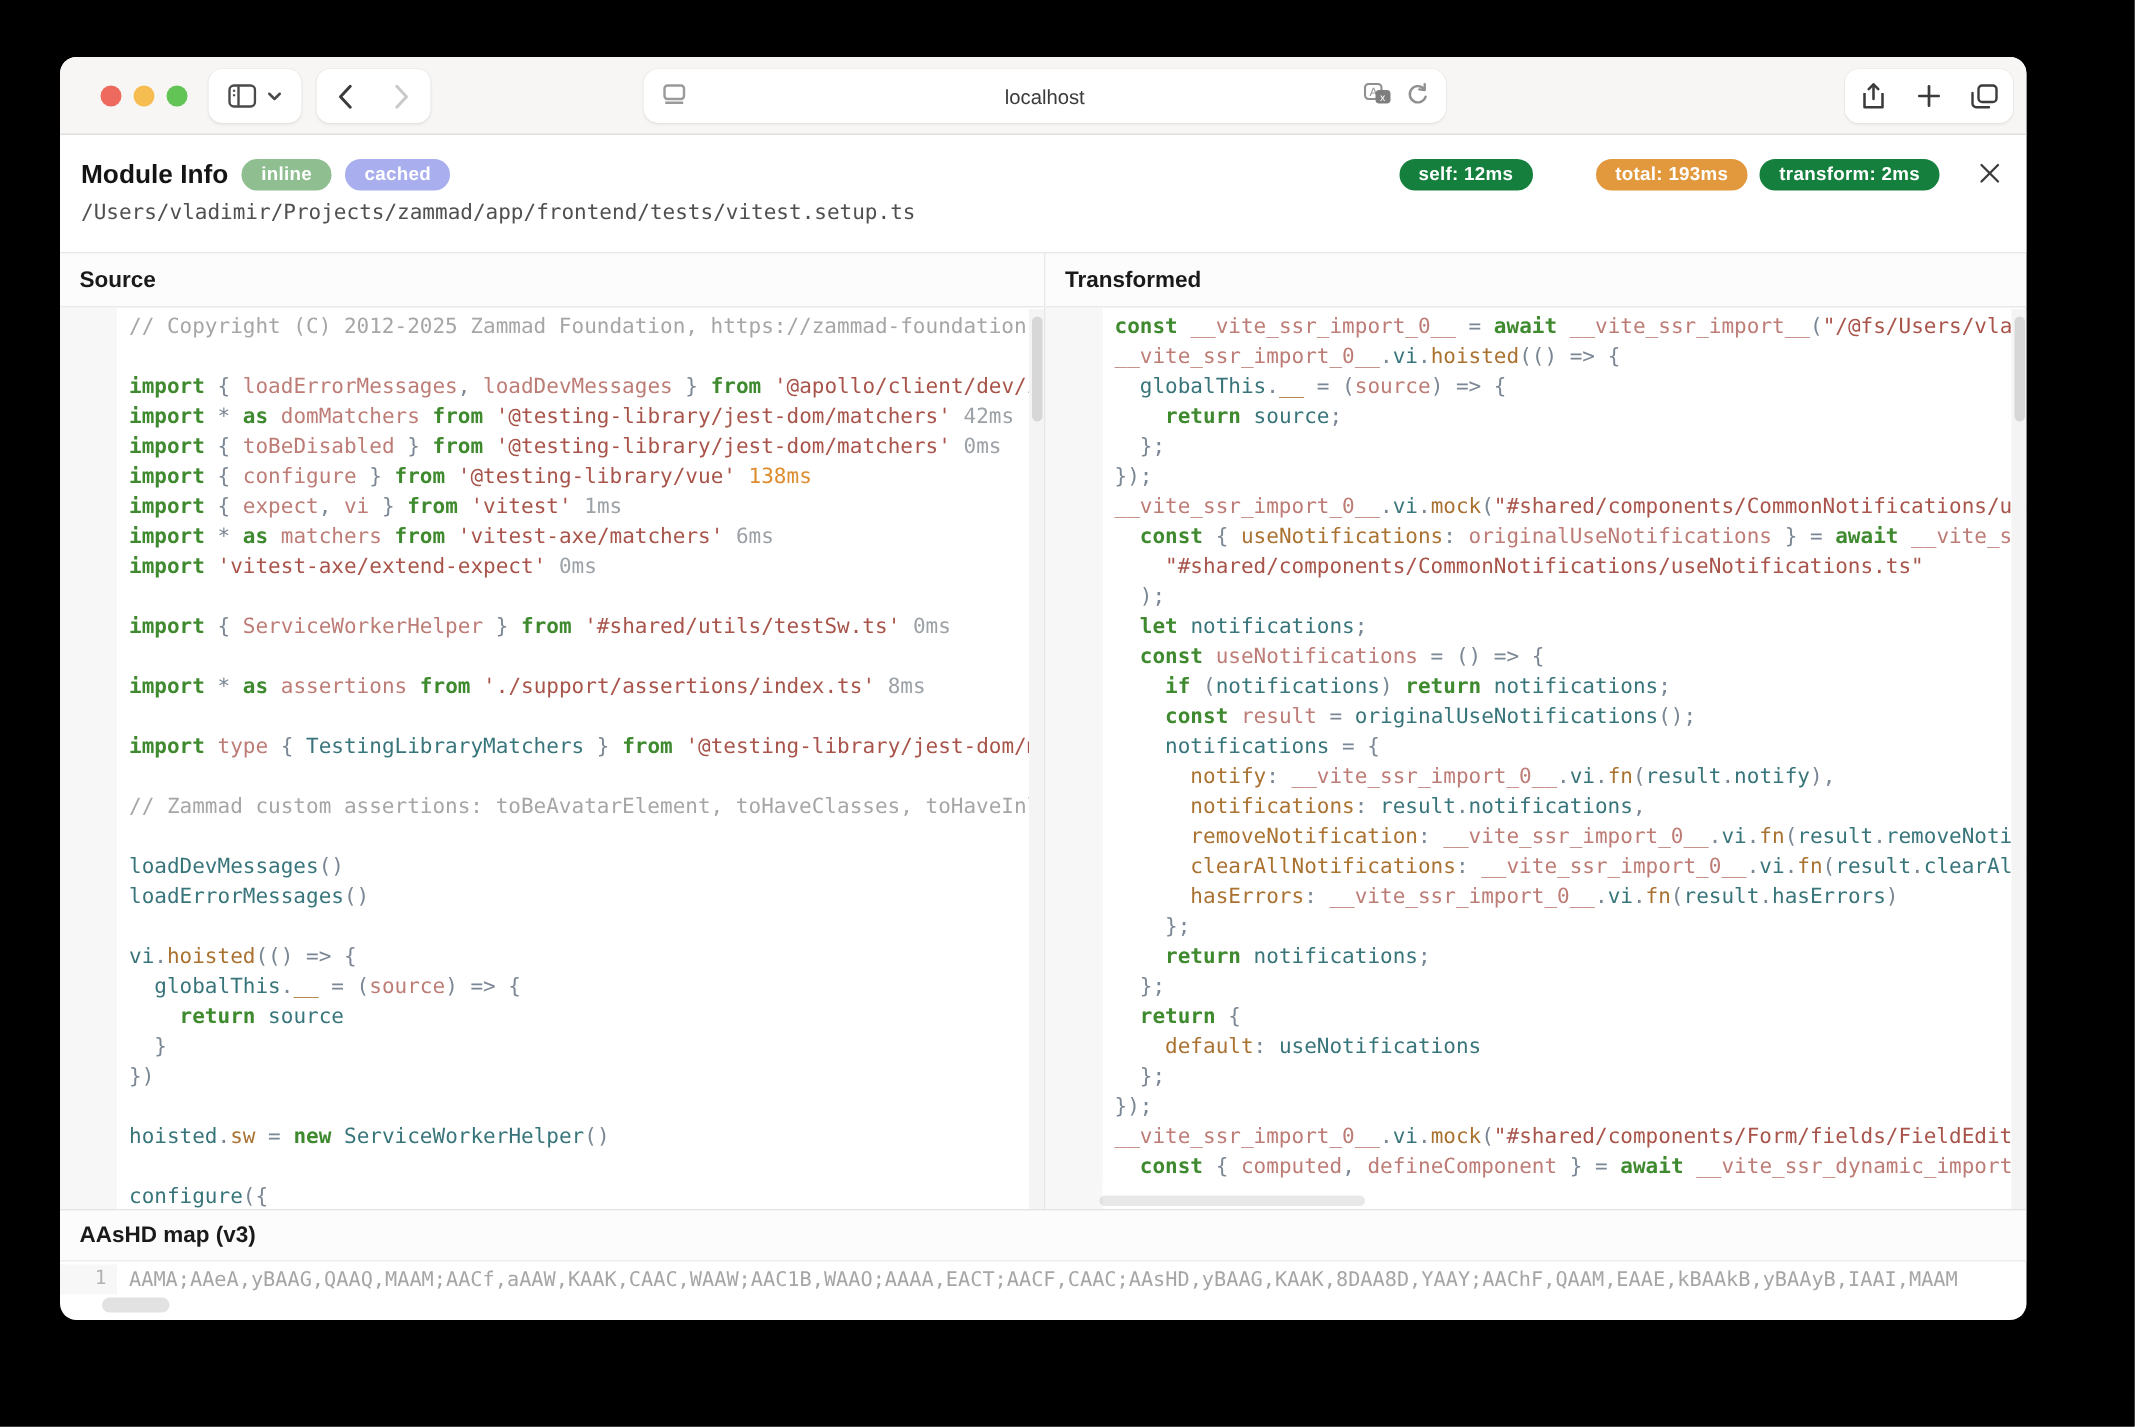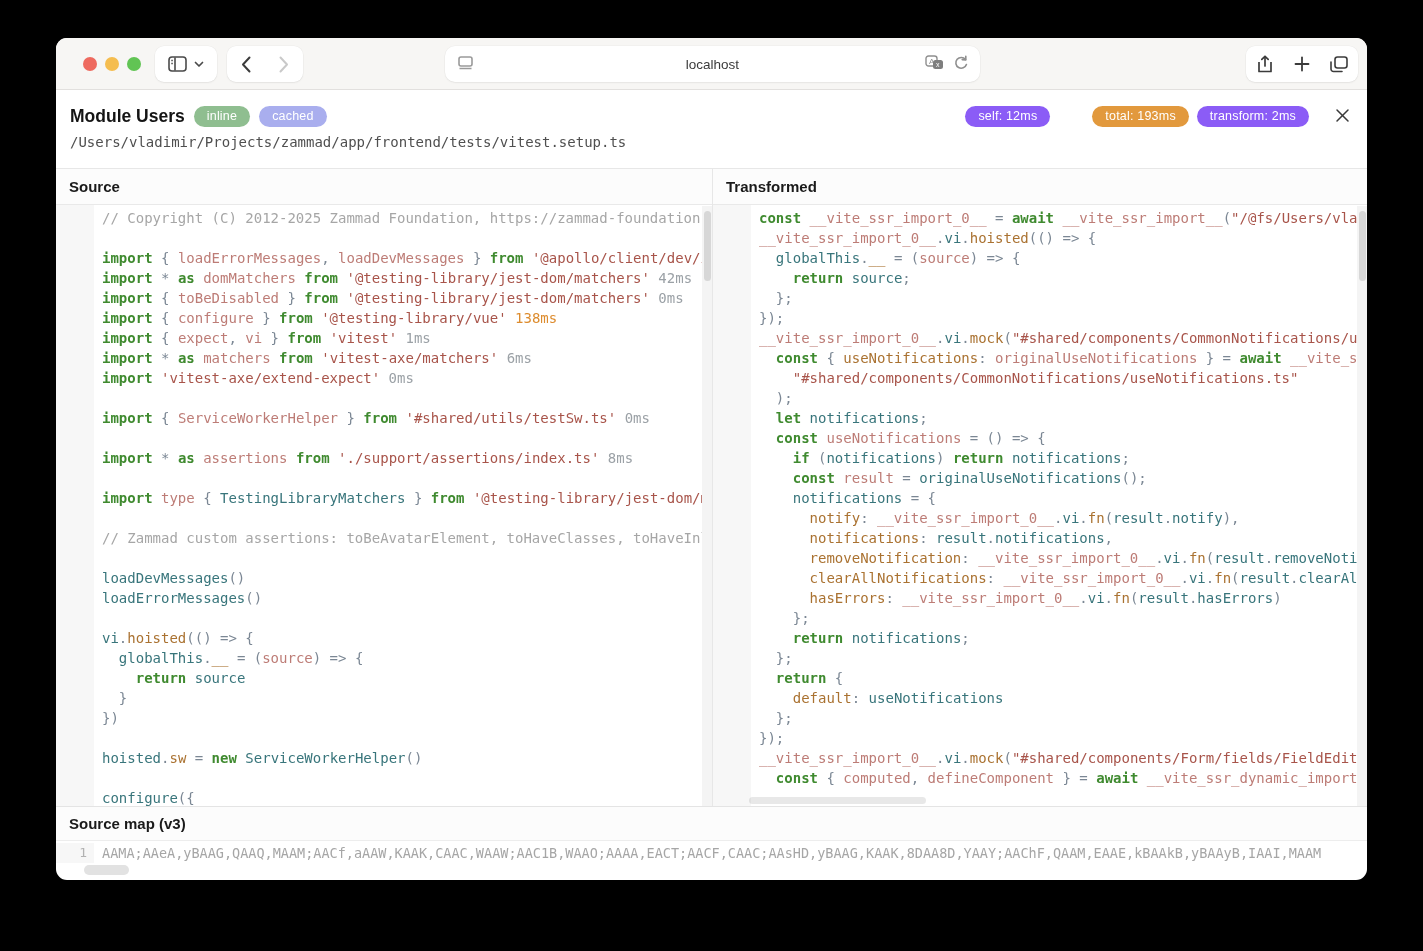--- a/index.html
+++ b/index.html
@@ -1,19 +1,19 @@
 <!DOCTYPE html>
 <html><head>
 <meta charset="utf-8">
 <style>
   * { margin:0; padding:0; box-sizing:border-box; }
   html,body { width:1423px; height:951px; background:#000; overflow:hidden;
     font-family:"Liberation Sans", sans-serif; }
 
-  .window { position:absolute; left:56px; top:38px; width:1311px; height:842px;
+  .window { position:absolute; left:40px; top:38px; width:1311px; height:842px;
     background:#fff; border-radius:11px; overflow:hidden;
     box-shadow:0 22px 70px rgba(0,0,0,.65); }
 
   
   .toolbar { position:relative; height:52px; background:#f7f6f4;
     border-bottom:1px solid #e2e0de; }
   .tl { position:absolute; top:19px; width:14px; height:14px; border-radius:50%; }
   .tl.red   { left:27px; background:#ee6a5f; }
   .tl.yel   { left:49px; background:#f5bd4f; }
   .tl.grn   { left:71px; background:#61c454; }
@@ -35,25 +35,25 @@
     font-size:13.5px; color:#3a3a3a; }
   .url-left { position:absolute; left:13px; top:10px; }
   .url-right { position:absolute; right:12px; top:9px; display:flex; gap:9px; align-items:center; }
 
   svg.ic { display:block; }
 
   
   .mod-header { position:relative; height:78px; background:#fff; }
   .mod-title-row { position:absolute; left:14px; top:16px; display:flex; align-items:center; gap:9px; }
   .mod-title { font-size:17.5px; font-weight:700; color:#141414; }
-  .badge { border-radius:999px; color:#fff; font-weight:400; font-size:12.5px;
+  .badge { border-radius:999px; color:#fff; font-weight:700; font-size:12.5px;
     padding:4px 13px; line-height:1; letter-spacing:.2px; }
   .badge-green  { background:#8fbe90; }
   .badge-purple { background:#a9aeee; }
-  .badge-gray   { background:#8b5cf6; }
+  .badge-gray   { background:#15803d; }
   .badge-orange { background:#e2993d;margin-left:34px; }
   .mod-path { position:absolute; left:14px; top:44px;
     font-family:"DejaVu Sans Mono", monospace; font-size:14px; color:#4f4f4f; }
   .mod-metrics { position:absolute; right:58px; top:16px; display:flex; gap:8px; }
   .mod-close { position:absolute; right:14px; top:14px; width:22px; height:22px;
     display:flex; align-items:center; justify-content:center; cursor:pointer; }
 
   
   .panels { position:relative; display:flex; height:638px; border-top:1px solid #e7e7e7; }
   .panel { position:relative; overflow:hidden; }
@@ -170,21 +170,21 @@
         <svg class="ic" width="18" height="17" viewBox="0 0 18 17">
           <rect x="5" y="1" width="12" height="11" rx="2.5" fill="none" stroke="#3b3b3b" stroke-width="1.6"></rect>
           <path d="M12 15.5 L3.5 15.5 A 2.5 2.5 0 0 1 1 13 L1 6" fill="none" stroke="#3b3b3b" stroke-width="1.6" stroke-linecap="round"></path>
         </svg>
       </div>
     </div>
   </div>
 
   <div class="mod-header">
     <div class="mod-title-row">
-      <span class="mod-title">Module Users</span>
+      <span class="mod-title">Module Info</span>
       <span class="badge badge-green">inline</span>
       <span class="badge badge-purple">cached</span>
     </div>
     <div class="mod-path">/Users/vladimir/Projects/zammad/app/frontend/tests/vitest.setup.ts</div>
     <div class="mod-metrics">
       <span class="badge badge-gray">self: 12ms</span>
       <span class="badge badge-orange">total: 193ms</span>
       <span class="badge badge-gray">transform: 2ms</span>
     </div>
     <div class="mod-close">
@@ -275,21 +275,21 @@
           </div>
       </div>
       <div class="vtrack">
         <div class="vthumb"></div>
       </div>
       <div class="hthumb-transformed"></div>
     </div>
   </div>
 
   <div class="sourcemap">
-    <div class="sm-header">Source map (v3)</div>
+    <div class="sm-header">AAsHD map (v3)</div>
     <div class="sm-body">
       <div id="sourcemap-code">
           <div class="code-row"><span class="ln">1</span><span class="cl"><span class="tk-c">AAMA;AAeA,yBAAG,QAAQ,MAAM;AACf,aAAW,KAAK,CAAC,WAAW;AAC1B,WAAO;AAAA,EACT;AACF,CAAC;AAsHD,yBAAG,KAAK,8DAA8D,YAAY;AAChF,QAAM,EAAE,kBAAkB,yBAAyB,IAAI,MAAM</span></span></div>
         </div>
     </div>
     <div class="sm-hthumb"></div>
   </div>
 
 </div>
 

